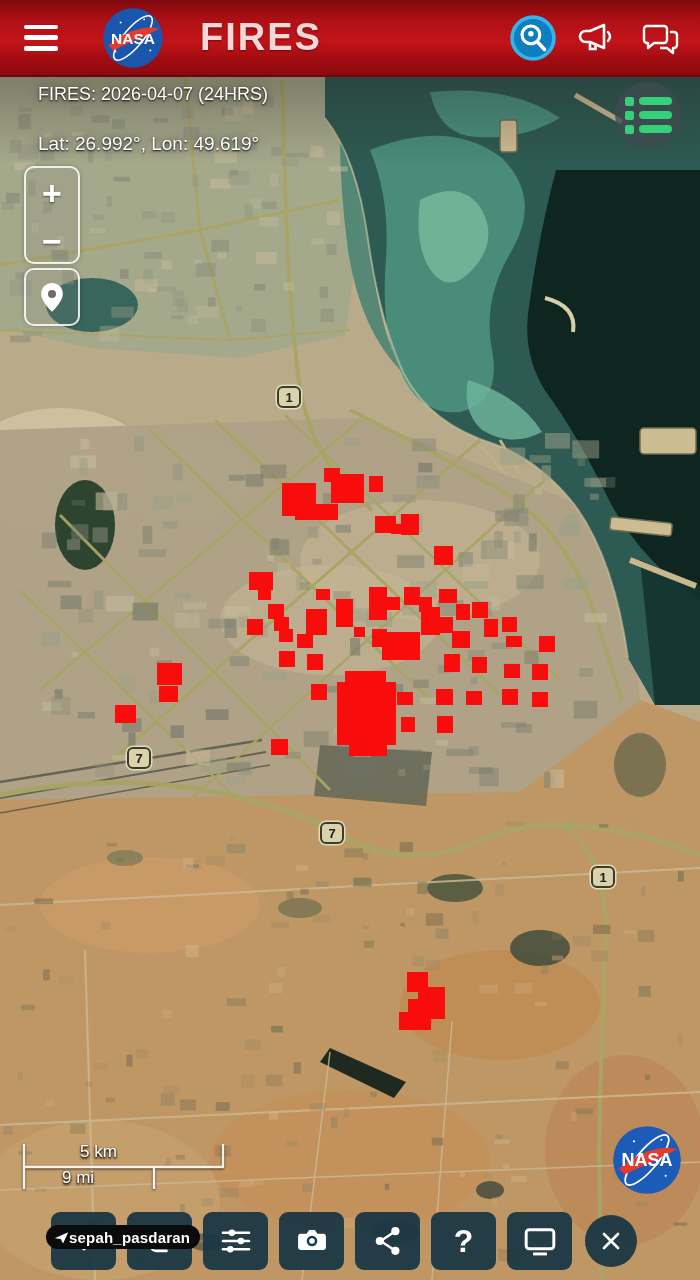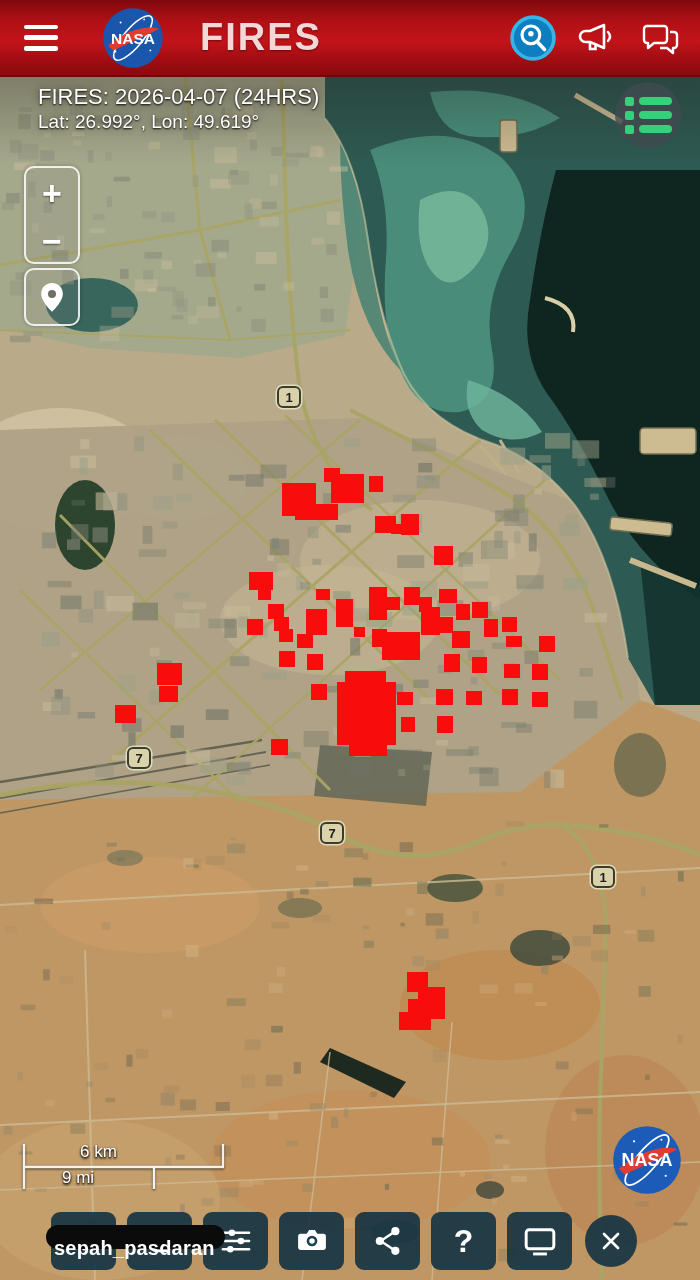--- a/index.html
+++ b/index.html
@@ -18,22 +18,22 @@
     margin-left:24px;cursor:pointer;}
   .hamburger span{display:block;height:4.5px;background:#fff;border-radius:2px;}
   .brand-logo{width:62px;height:62px;margin-left:44px;}
   .app-title{color:#f4d7d7;font-size:38px;font-weight:bold;letter-spacing:2px;margin-left:36px;
     text-shadow:0 1px 2px rgba(60,0,0,.6);}
   .header-actions{margin-left:auto;display:flex;align-items:center;gap:18px;margin-right:16px;}
   .hbtn{width:46px;height:46px;display:flex;align-items:center;justify-content:center;cursor:pointer;}
   
   #status{position:absolute;left:38px;top:84px;z-index:4;color:#fff;
     text-shadow:0 1px 2px rgba(0,0,0,.95),0 0 8px rgba(0,0,0,.55);}
-  #status .line1{font-size:22px;text-align:right;}
-  #status .line2{font-size:19px;margin-top:1px;}
+  #status .line1{font-size:18px;text-align:right;}
+  #status .line2{font-size:19px;margin-top:28px;}
   
   #layers-btn{position:absolute;left:615px;top:82px;width:66px;height:66px;border-radius:50%;
     background:rgba(64,74,79,.78);z-index:4;display:flex;flex-direction:column;align-items:center;
     justify-content:center;gap:5px;cursor:pointer;}
   .lrow{display:flex;align-items:center;gap:5px;}
   .lsq{width:9px;height:9px;border-radius:2px;background:#35d07a;}
   .lbar{width:33px;height:8px;border-radius:4px;background:#35d07a;}
   
   .ctl{position:absolute;left:24px;width:52px;border:2px solid rgba(255,255,255,.85);
     border-radius:10px;background:rgba(140,140,125,.18);z-index:4;color:#fff;cursor:pointer;
@@ -47,22 +47,22 @@
   .shield{position:absolute;z-index:2;width:24px;height:22px;background:#d9d2ab;border:2px solid #3c3c2d;
     border-radius:6px;box-shadow:0 0 0 1.5px rgba(238,234,205,.8);display:flex;align-items:center;
     justify-content:center;font-size:13px;font-weight:bold;color:#21211a;box-sizing:border-box;}
   
   #scalebar{position:absolute;left:22px;top:1140px;z-index:3;width:206px;height:52px;color:#fff;
     filter:drop-shadow(0 1px 1px rgba(0,0,0,.75));}
   #scalebar .km{position:absolute;left:58px;top:2px;font-size:17px;text-shadow:0 1px 2px rgba(0,0,0,.8);}
   #scalebar .mi{position:absolute;left:40px;top:28px;font-size:17px;text-shadow:0 1px 2px rgba(0,0,0,.8);}
   
   #watermark{position:absolute;left:46px;top:1225px;z-index:5;background:#0b0b0b;border-radius:12px;
-    height:24px;display:flex;align-items:center;padding:0 10px 0 8px;gap:12px;color:#fff;
-    font-size:20px;font-weight:bold;letter-spacing:.2px;flex-direction:column;}
+    height:24px;display:flex;align-items:center;padding:0 10px 0 8px;gap:0;color:#fff;
+    font-size:15px;font-weight:bold;letter-spacing:.2px;}
   
   #toolbar{position:absolute;left:51px;top:1212px;z-index:4;display:flex;align-items:center;gap:11px;}
   .tbtn{width:65px;height:58px;border-radius:9px;background:rgba(24,53,68,.93);display:flex;
     align-items:center;justify-content:center;cursor:pointer;}
   .tbtn.round{width:52px;height:52px;border-radius:50%;margin-left:2px;}
   .qmark{color:#fff;font-size:32px;font-weight:bold;}
   
   #nasa-logo{position:absolute;left:611px;top:1124px;width:72px;height:72px;z-index:3;}
 </style>
 </head>
@@ -594,21 +594,21 @@
 
 <div id="scalebar">
   <svg width="206" height="52" viewBox="0 0 206 52">
     <g stroke="#fff" stroke-width="2.4" opacity=".92">
       <line x1="2" y1="4" x2="2" y2="49"></line>
       <line x1="1" y1="27" x2="202" y2="27"></line>
       <line x1="201" y1="4" x2="201" y2="27"></line>
       <line x1="132" y1="27" x2="132" y2="49"></line>
     </g>
   </svg>
-  <div class="km">6 km</div>
+  <div class="km">5 km</div>
   <div class="mi">9 mi</div>
 </div>
 
 <div id="watermark">
   <svg width="15" height="15" viewBox="0 0 20 20">
     <path d="M1,11 L19,3 L12,18 L9,12 Z" fill="#fff"></path>
   </svg>
   <span>sepah_pasdaran</span>
 </div>
 

